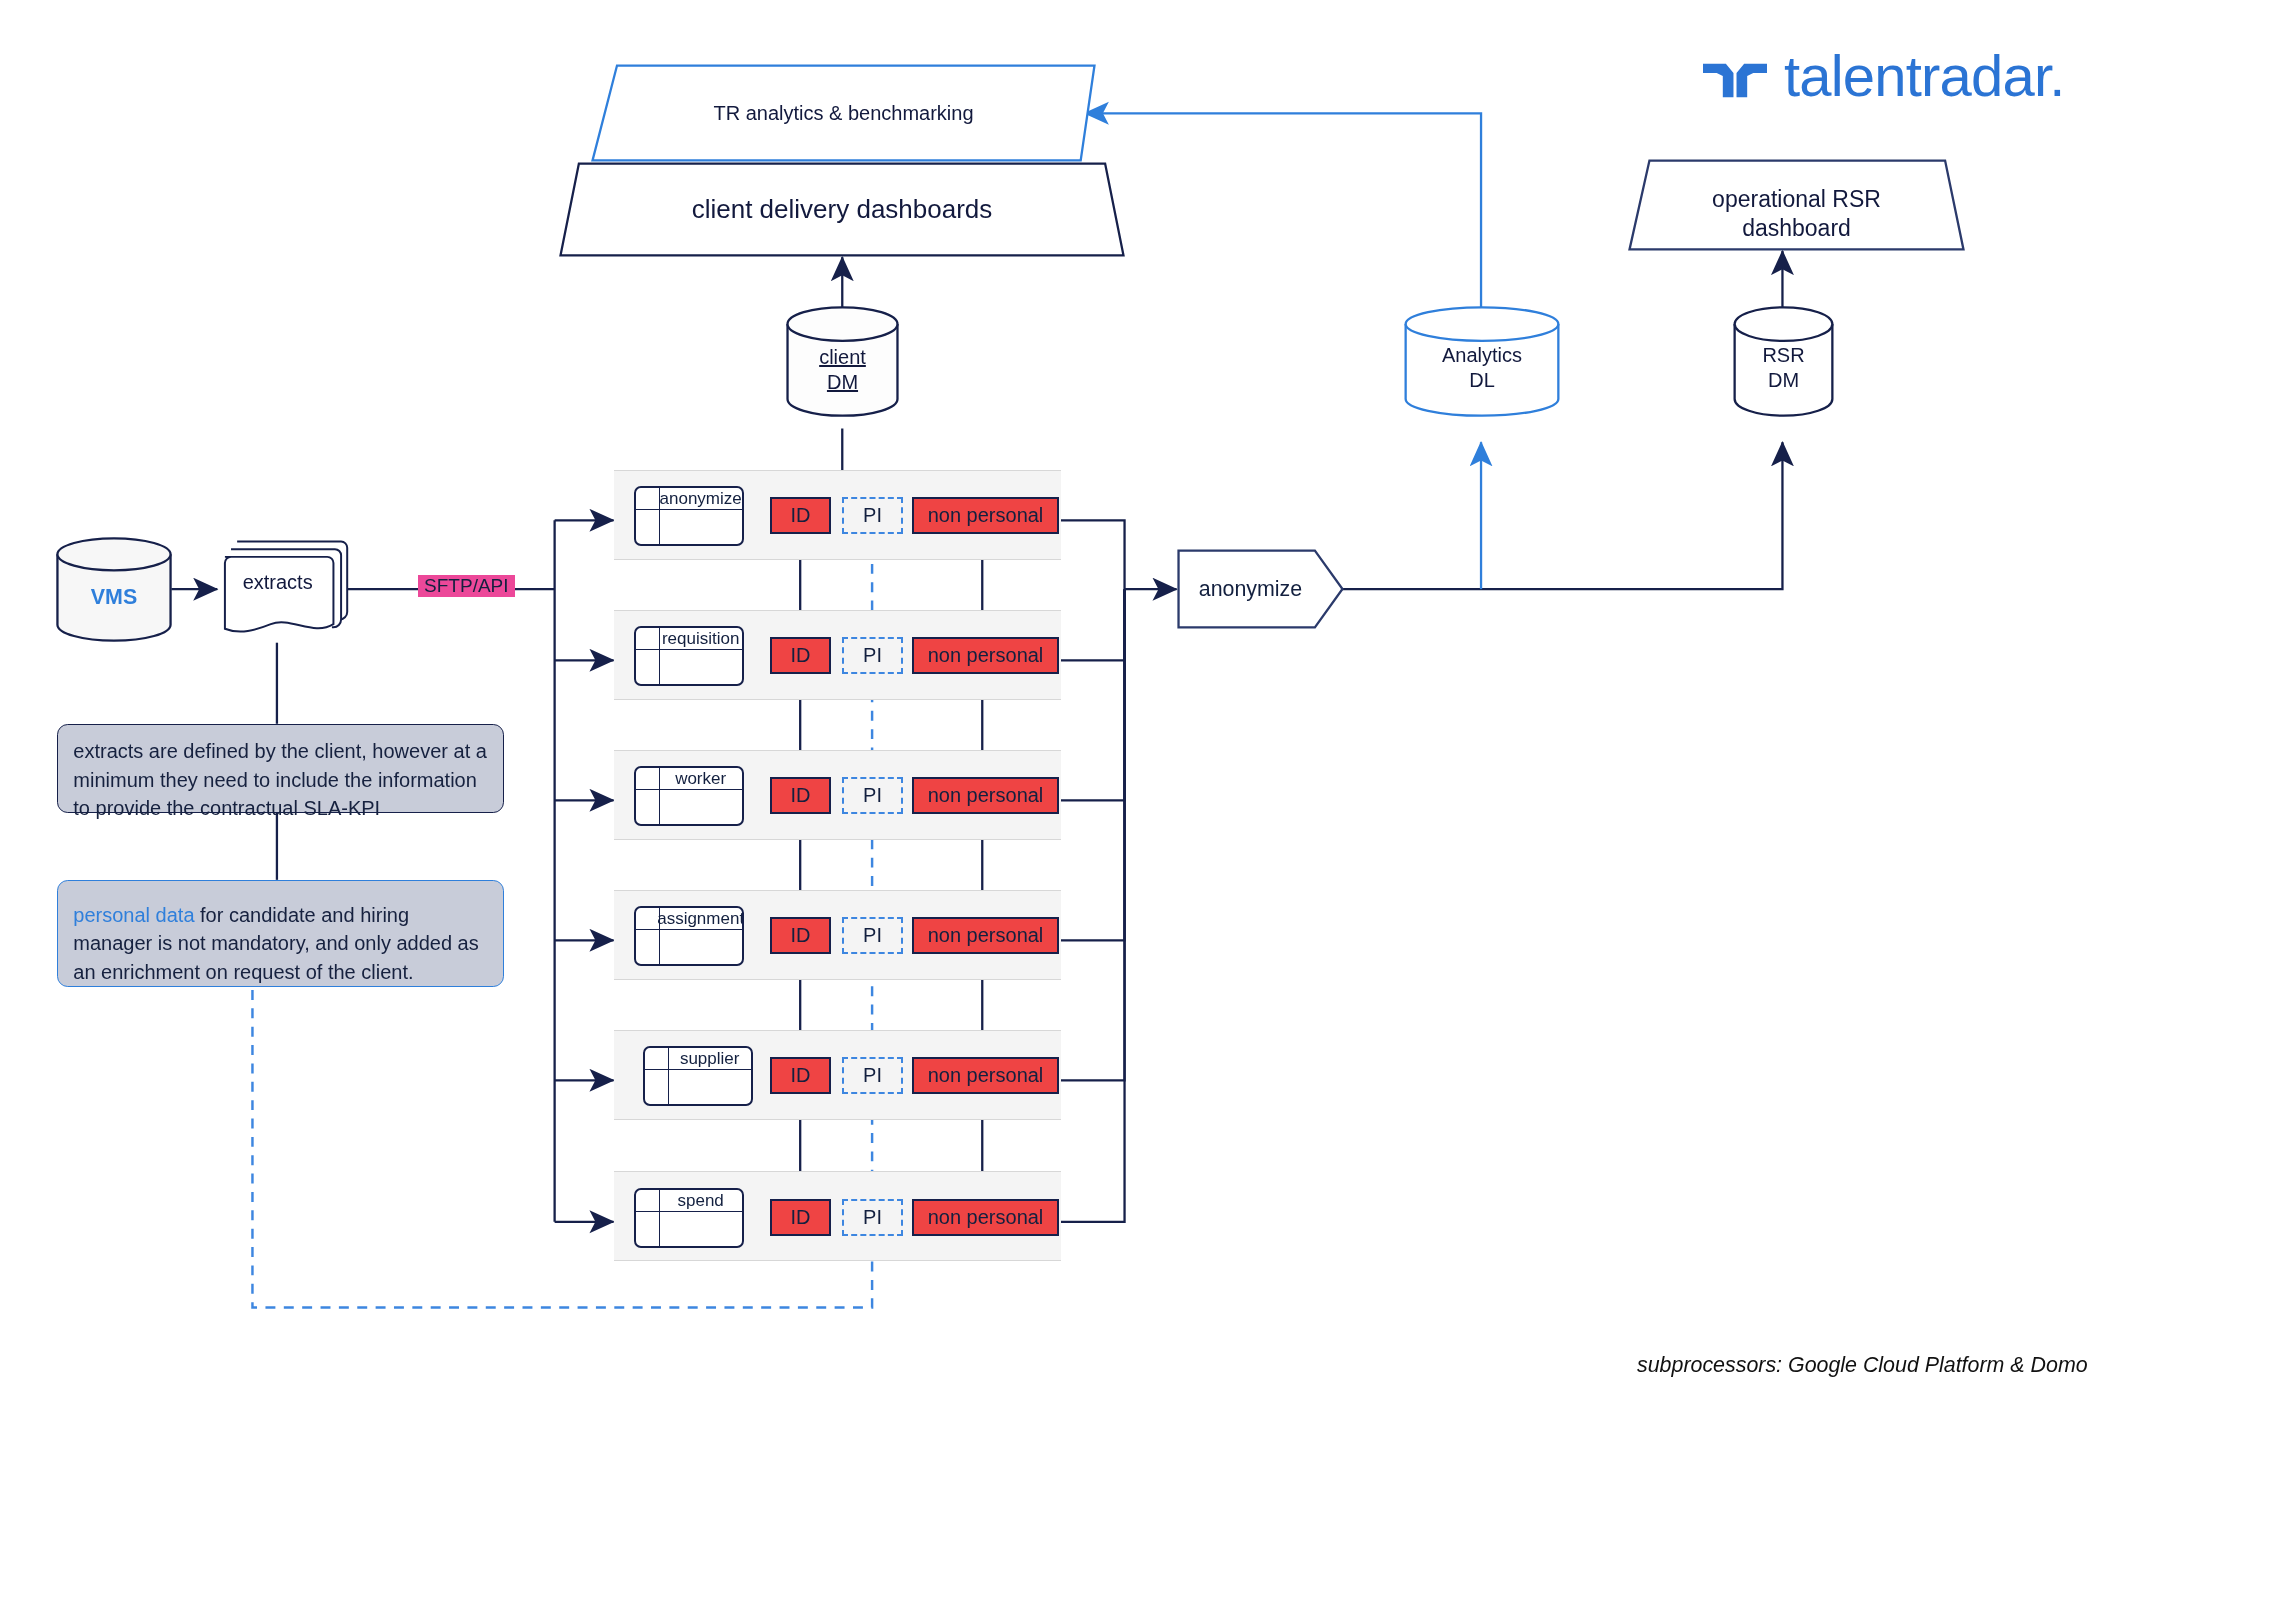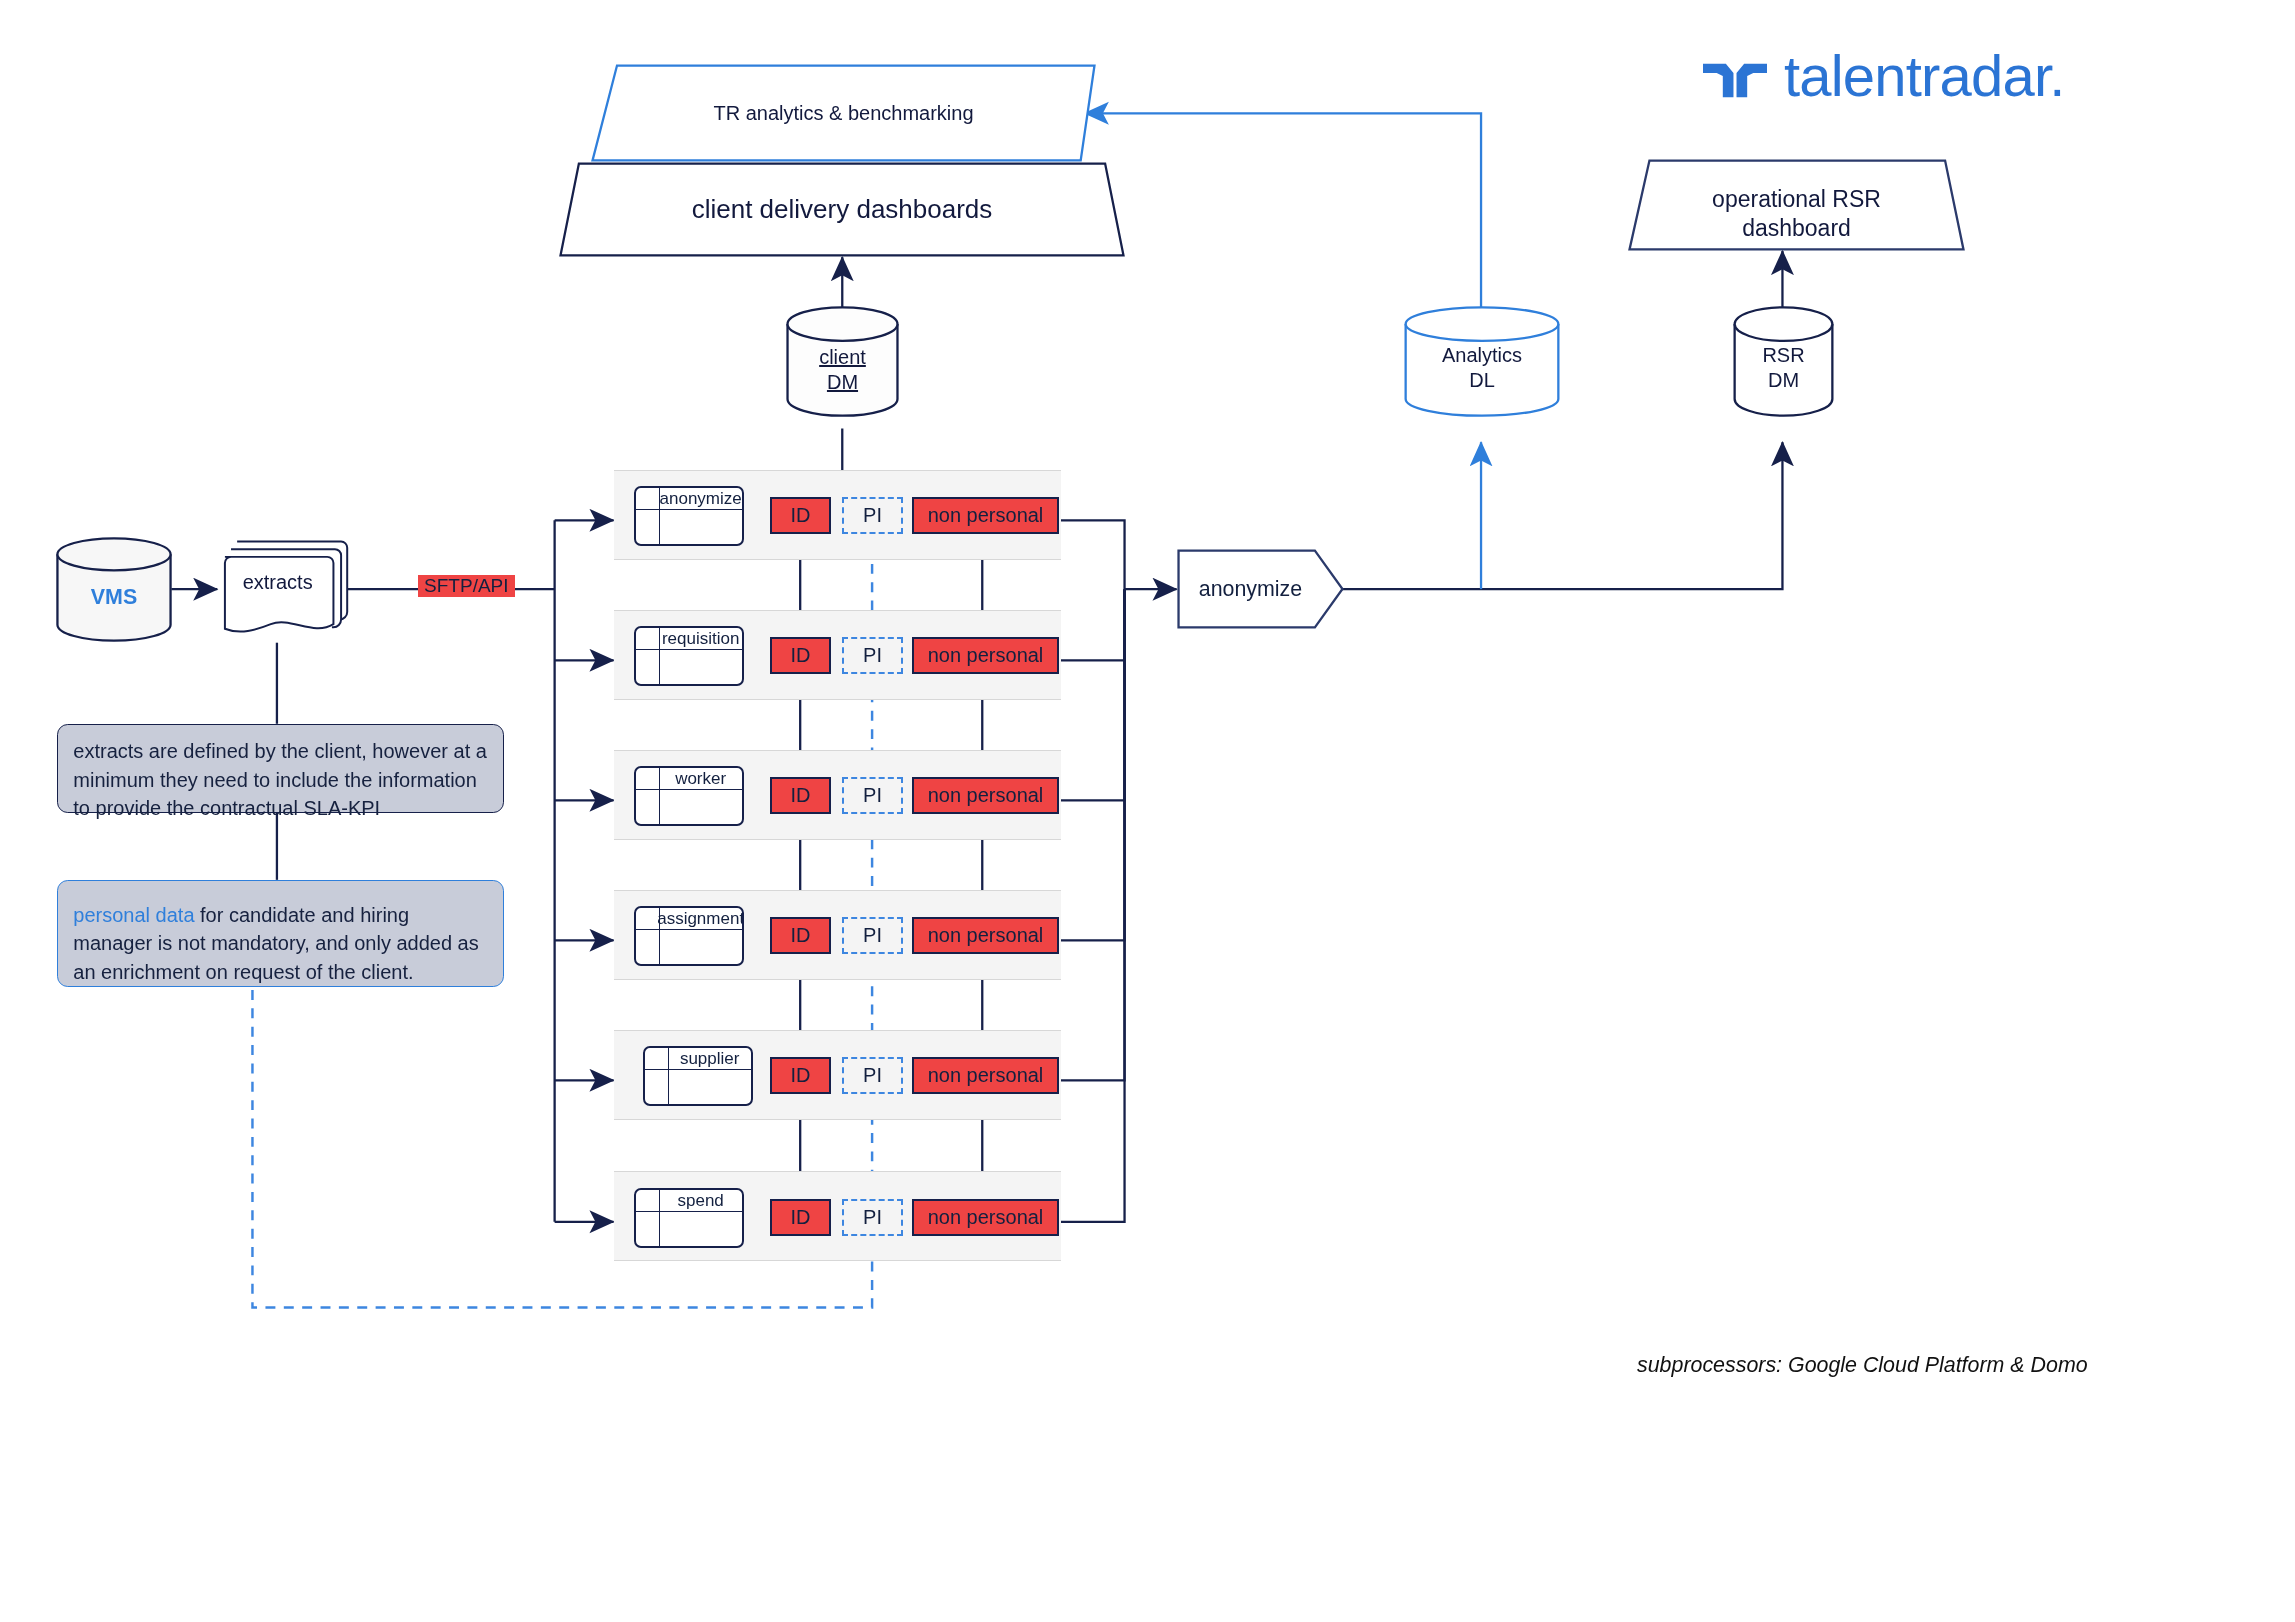--- a/index.html
+++ b/index.html
@@ -48,21 +48,21 @@
        text-align:center;font-size:20px;line-height:1.25;}
   .cyl .lbl{position:relative;z-index:3;}
   .cyl.vms .lbl{color:#2f7fdb;font-weight:bold;font-size:21.4px;}
 
   
   .docs{position:absolute;}
   .docs .lbl{position:absolute;left:0;right:10.7px;top:0;bottom:17px;
       display:flex;align-items:center;justify-content:center;font-size:20px;z-index:5;}
 
   
-  .txt{position:absolute;font-size:19px;color:#13203f;background:#ef4444;}
+  .txt{position:absolute;font-size:19px;color:#13203f;background:#ec4899;}
   .sub{position:absolute;font-style:italic;font-size:21.4px;color:#111;}
 
   
   .logo{position:absolute;display:flex;align-items:center;gap:17px;}
   .logo .word{font-size:58px;color:#2b74d4;letter-spacing:-0.8px;line-height:1;}
 </style>
 </head>
 <body>
 
 <div id="stage">

